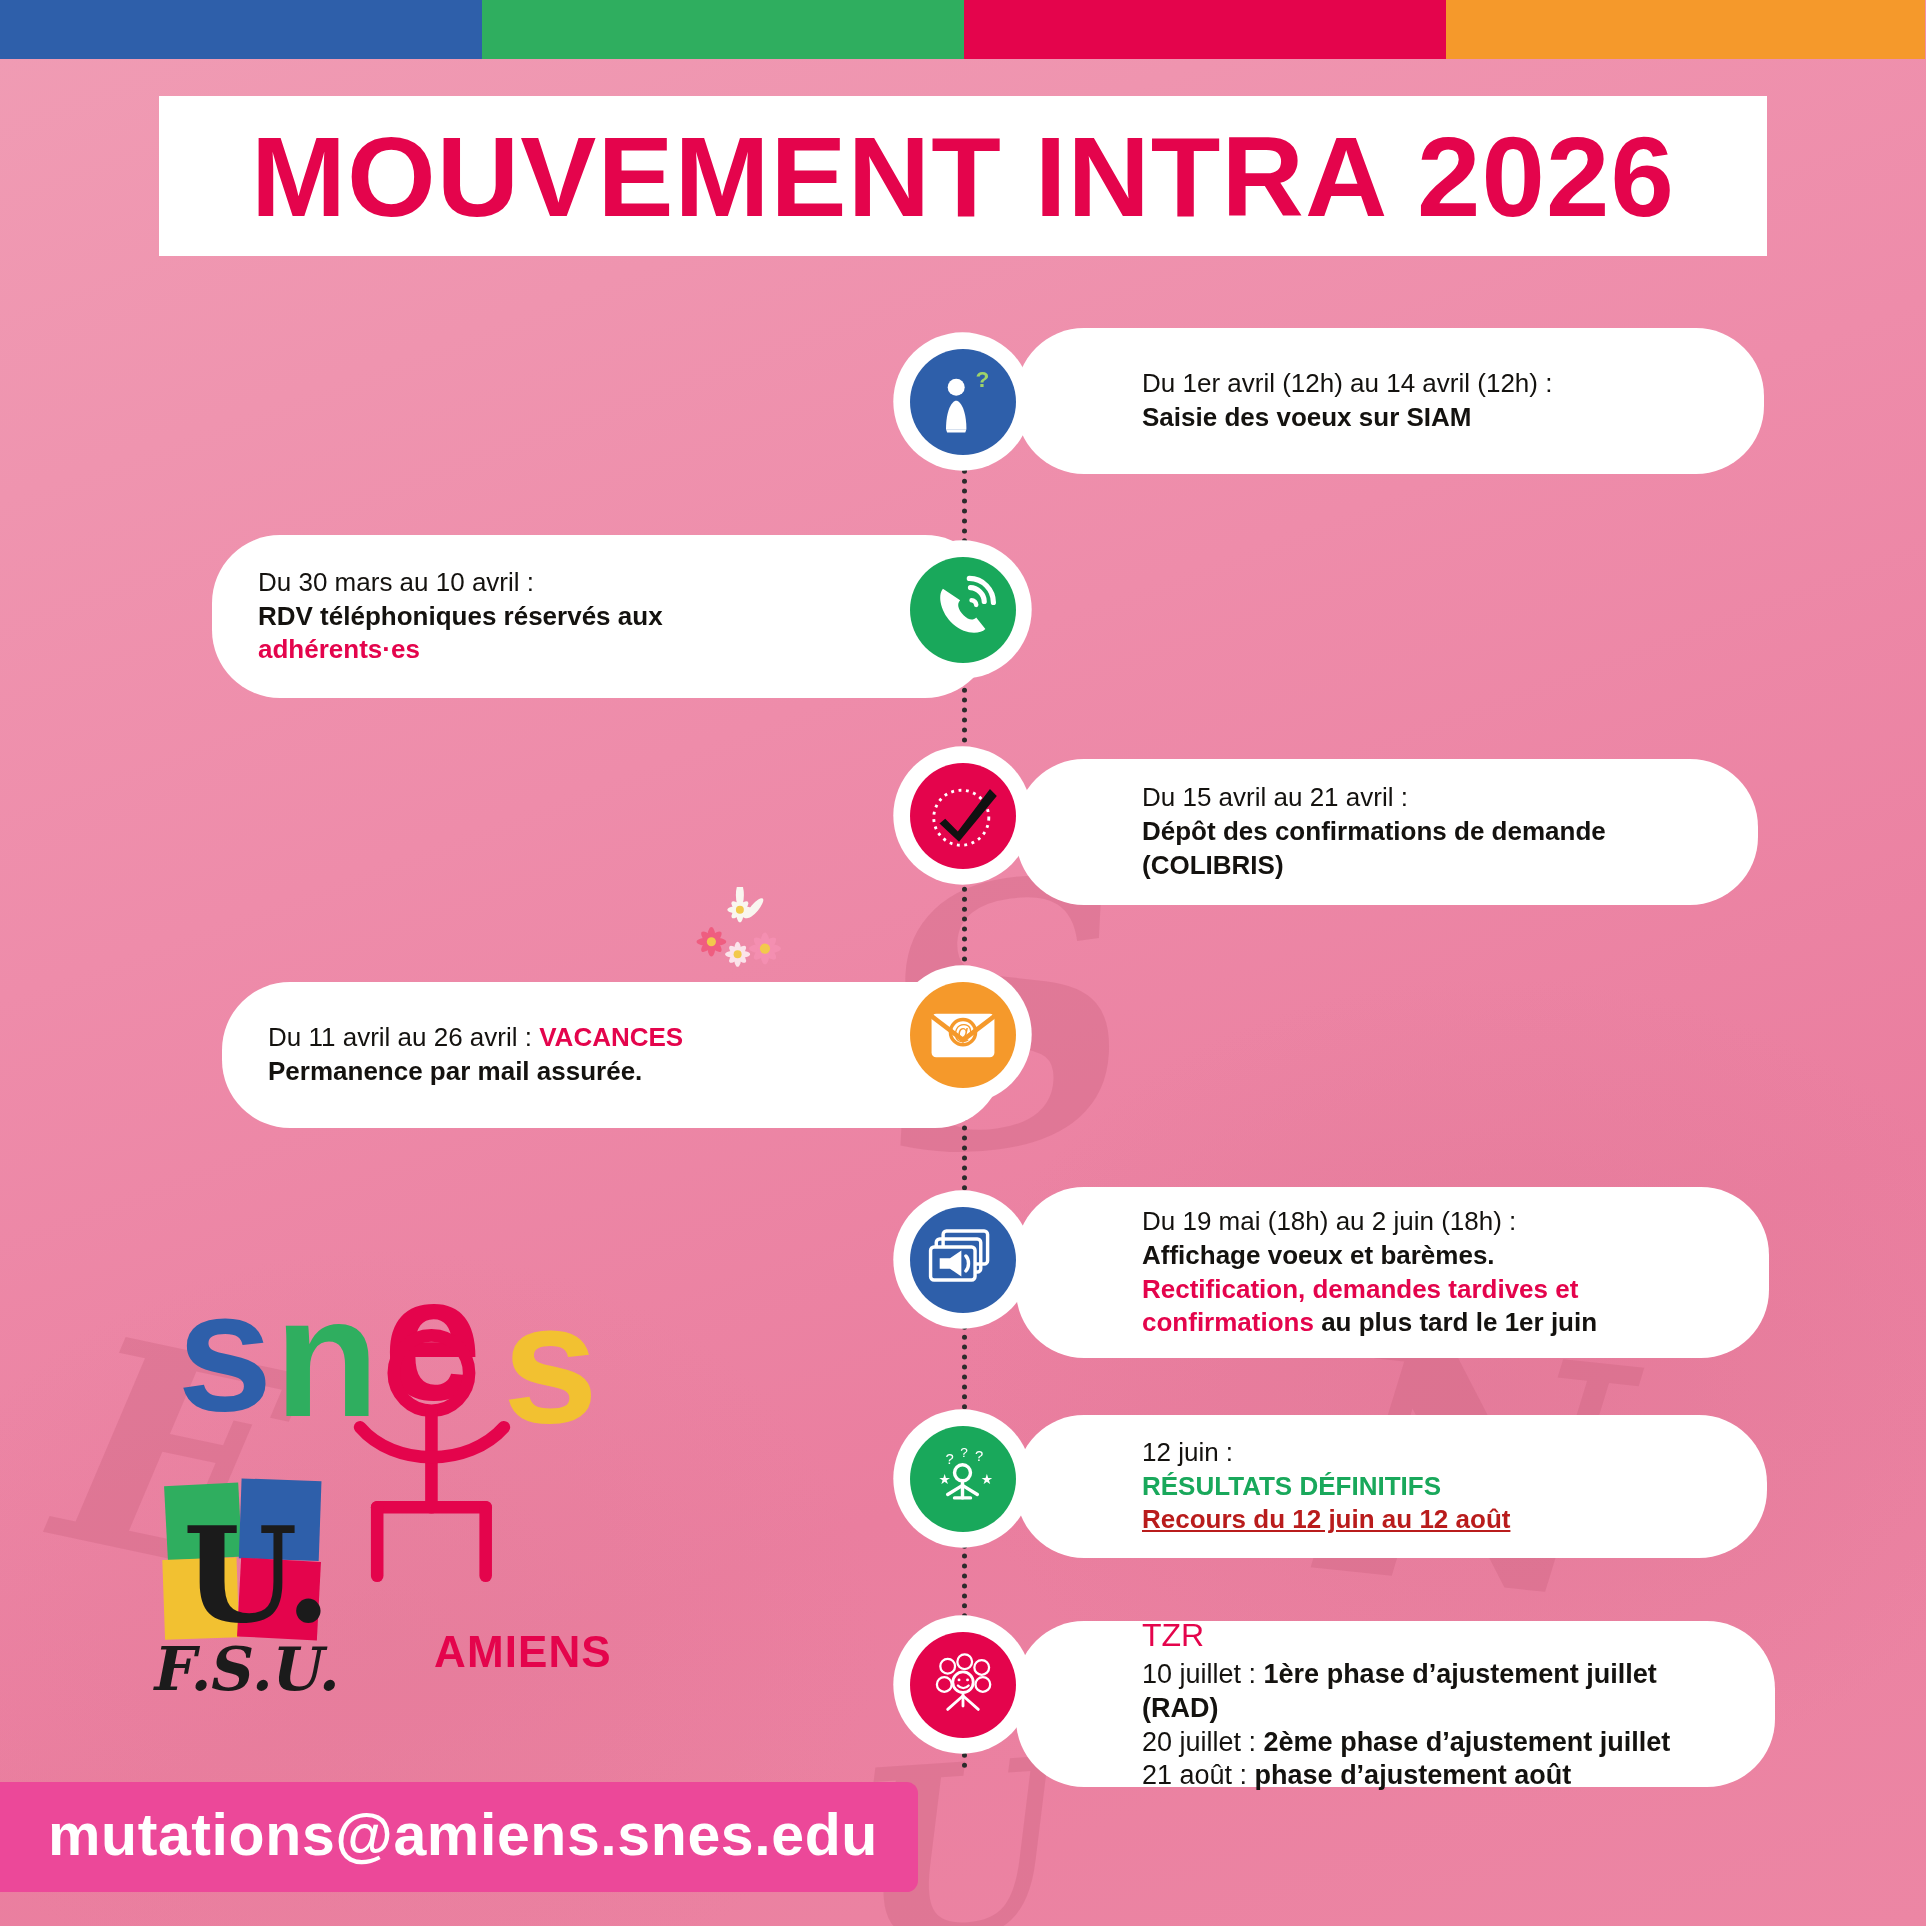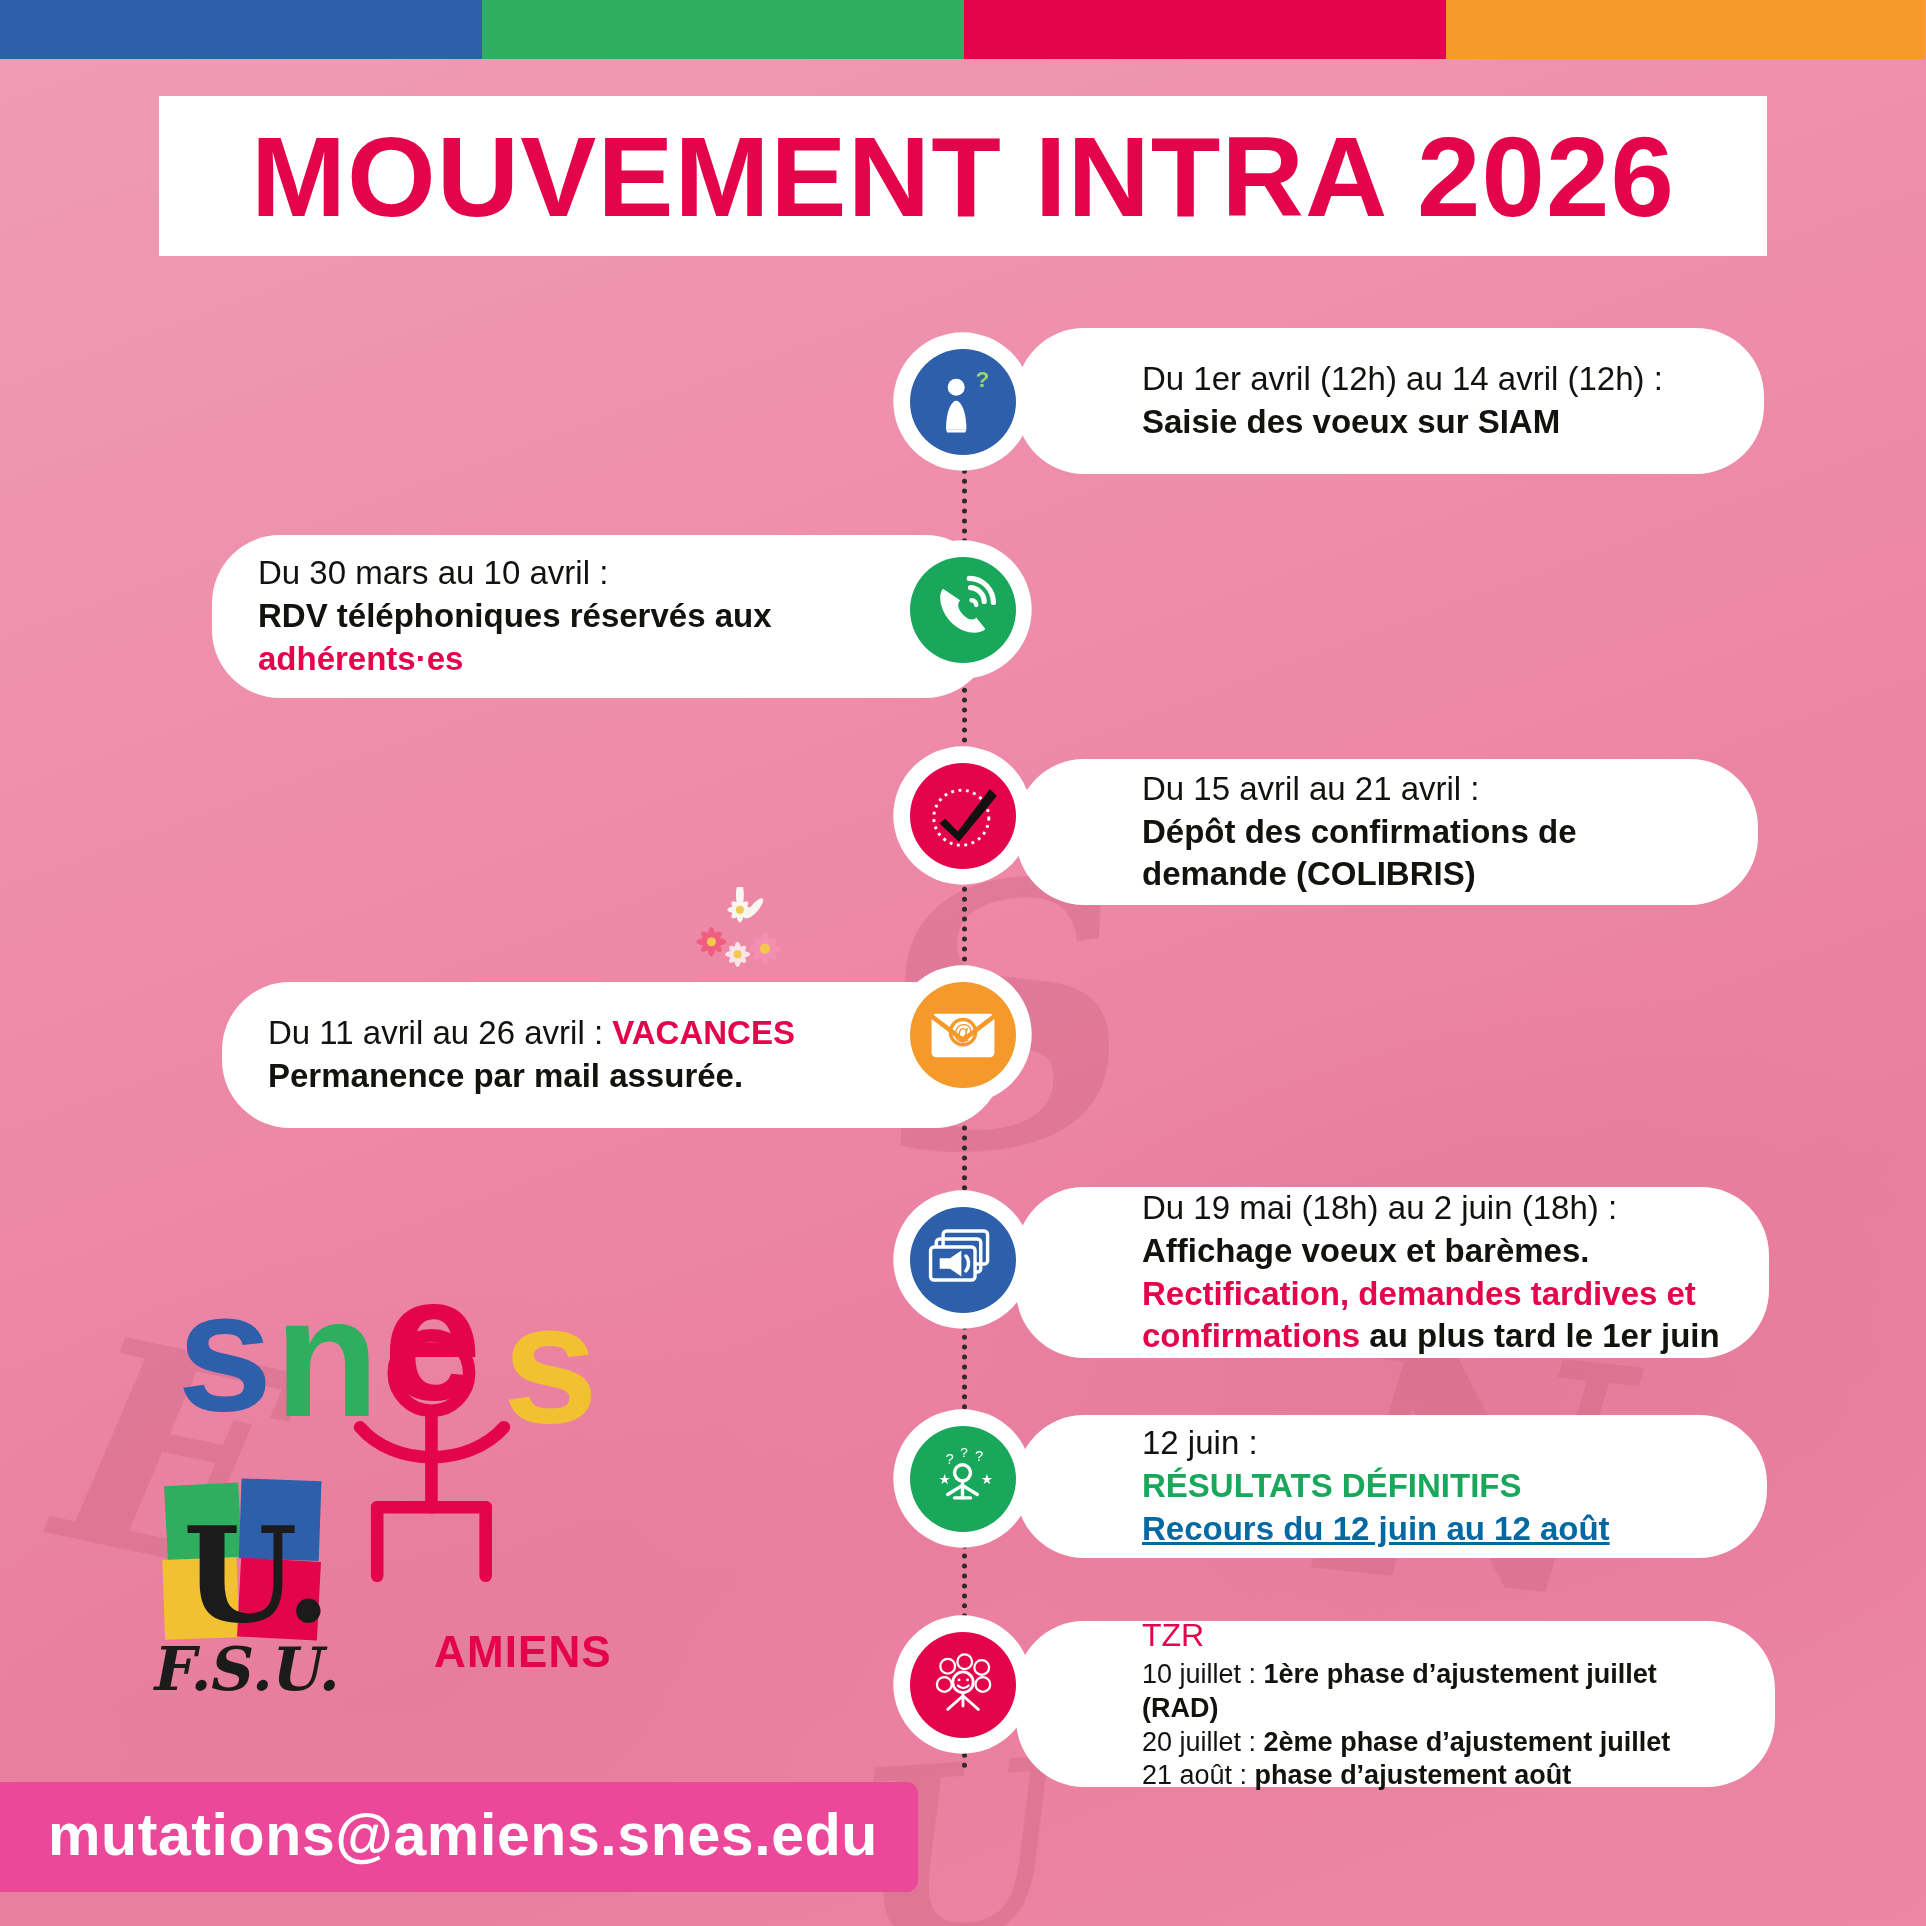--- a/index.html
+++ b/index.html
@@ -102,32 +102,32 @@
 
   .bubble {
     position: absolute;
     background: #ffffff;
     border-radius: 68px;
     display: flex;
     align-items: center;
     z-index: 3;
   }
   .bubble .txt {
-    font-size: 33px;
+    font-size: 26px;
     line-height: 1.30;
     color: #14120f;
   }
   .bubble.right .txt { padding: 0 46px 0 126px; }
   .bubble.left  .txt { padding: 0 126px 0 46px; }
   .bubble.left { justify-content: flex-start; }
 
   .b { font-weight: 700; }
   .red { color: #e4044c; font-weight: 700; }
   .green { color: #19a85b; font-weight: 700; }
-  .underline-red { color: #0369a1; font-weight: 700; text-decoration: underline; }
+  .underline-red { color: #b91c1c; font-weight: 700; text-decoration: underline; }
 
   
   #bubble-1 { left: 1016px; top: 328px; width: 748px; height: 146px; }
   #node-1 { left: 899px; top: 338px; }
 
   #bubble-2 { left: 212px; top: 535px; width: 781px; height: 163px; }
   #node-2 { left: 899px; top: 546px; }
 
   #bubble-3 { left: 1016px; top: 759px; width: 742px; height: 146px; }
   #node-3 { left: 899px; top: 752px; }

